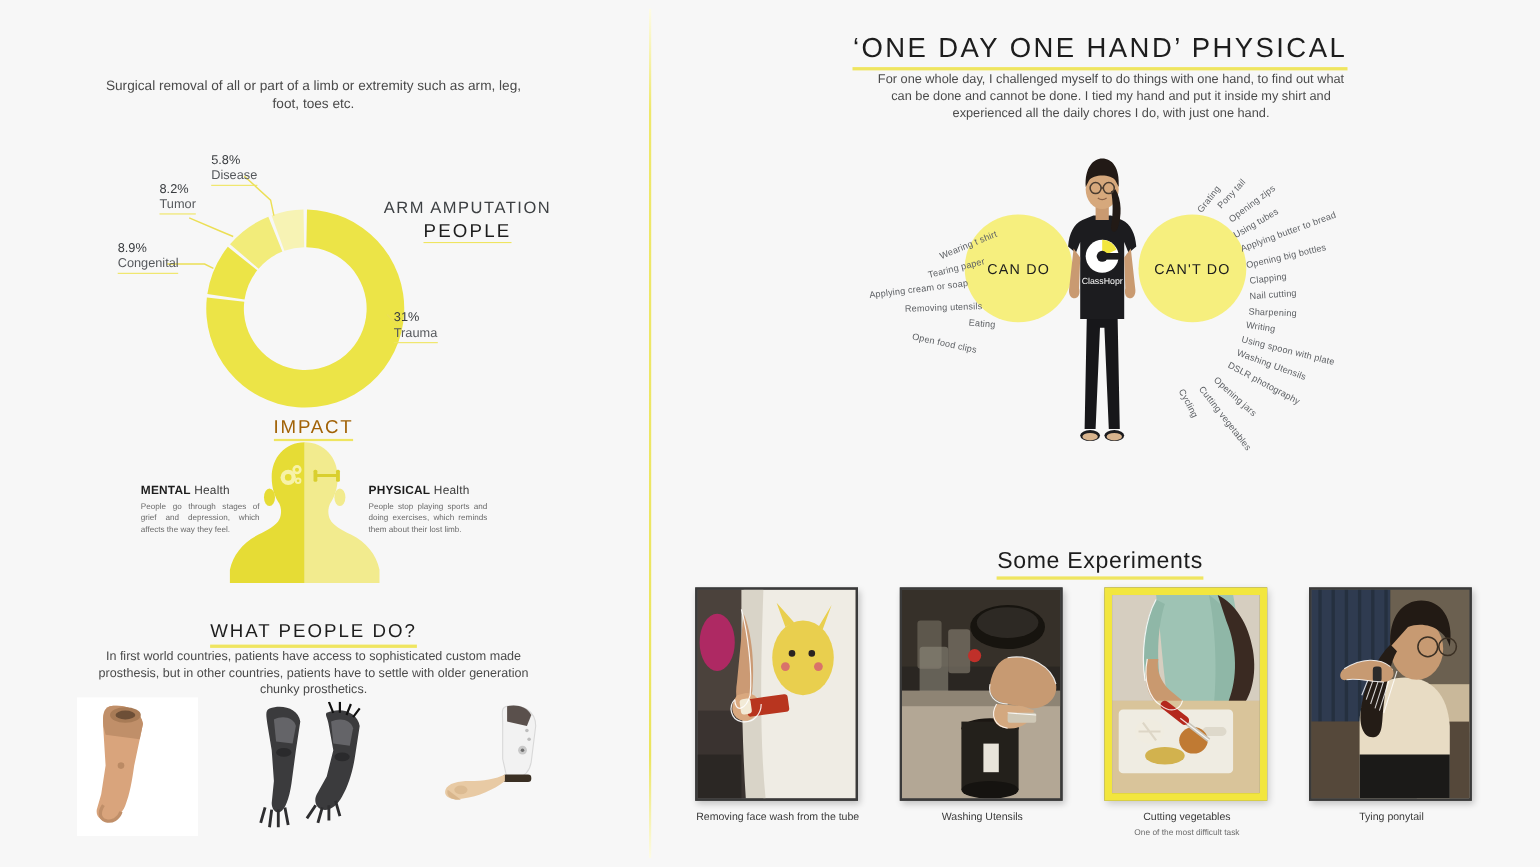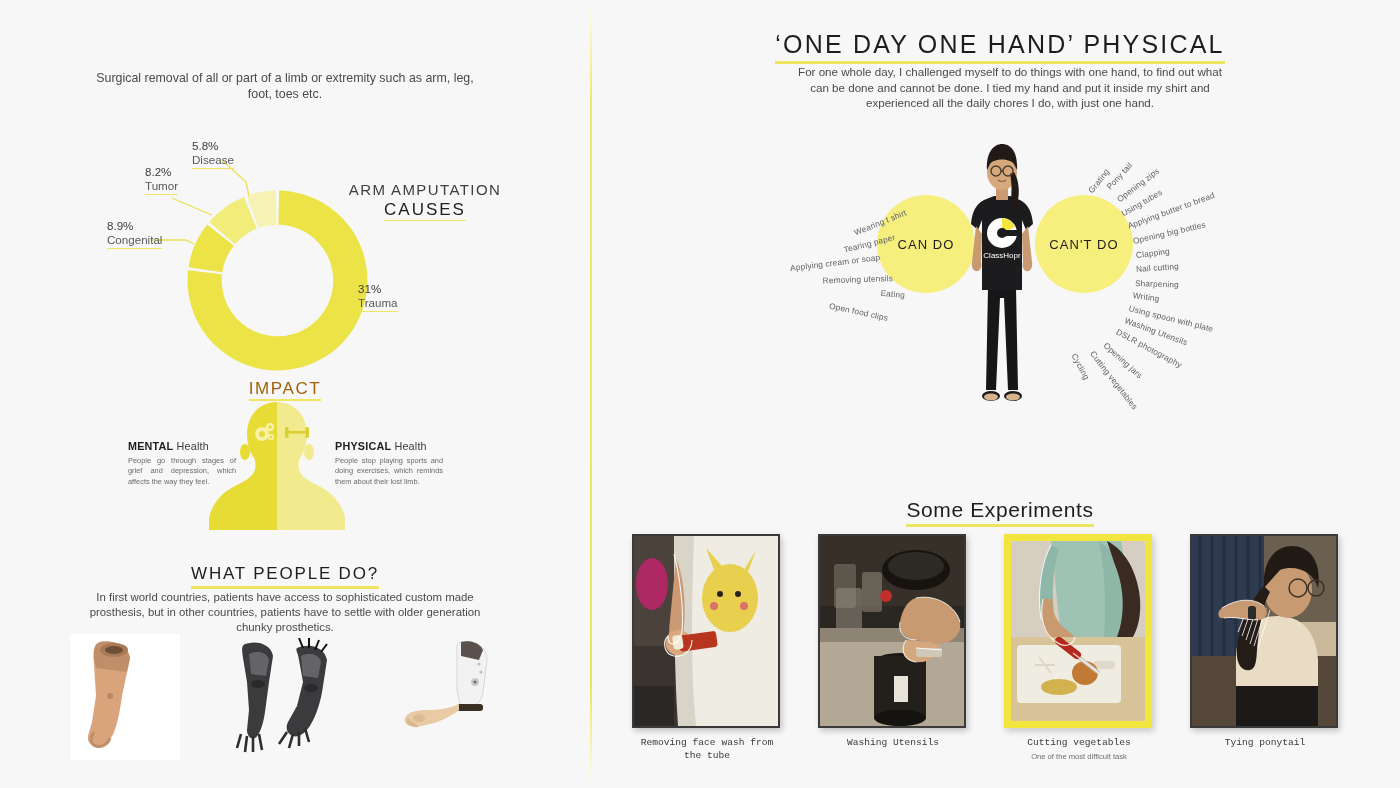--- a/index.html
+++ b/index.html
@@ -99,21 +99,21 @@
   .exp-title .h-title { font-size: 21px; letter-spacing: .6px; font-weight: 400; }
 
   .exp-grid { position: absolute; left: 600px; top: 534px; width: 790px; height: 240px; }
   .exp-cell { position: absolute; width: 150px; }
   .exp-photo {
     position: relative; width: 148px; height: 194px; overflow: hidden;
     border: 2px solid #3a3a3a; background: #555;
     box-shadow: 2px 3px 6px rgba(0,0,0,.22);
   }
   .exp-photo.highlight { border: 7px solid #f2e63e; box-shadow: 2px 3px 7px rgba(0,0,0,.2); }
-  .exp-cap { text-align: center; margin-top: 9px; font-size: 9.6px; line-height: 12.5px; color: #3a3a3a; font-family: Liberation Mono, monospace; }
+  .exp-cap { text-align: center; margin-top: 9px; font-size: 9.6px; line-height: 12.5px; color: #3a3a3a; }
   .exp-sub { text-align: center; font-size: 7.6px; color: #6e6e6e; margin-top: 2px; }
 </style>
 </head>
 <body>
 
 <div id="page">
 
   <div class="divider"></div>
 
 
@@ -154,21 +154,21 @@
     <div>Congenital</div>
   </div>
 
   <div class="pielabel under" style="left:358px; top:282px;">
     <div><span class="pct">31%</span></div>
     <div>Trauma</div>
   </div>
 
   <div class="causes-title">
     <div>ARM AMPUTATION</div>
-    <div class="big"><span style="border-bottom:1.6px solid #efe560;padding-bottom:1px;">CAUSES</span></div>
+    <div class="big"><span style="border-bottom:1.6px solid #efe560;padding-bottom:1px;">PEOPLE</span></div>
   </div>
 
   <div class="impact-title">
     <span>IMPACT</span>
   </div>
 
   <div class="head-wrap">
     <svg width="140" height="130" viewBox="0 0 140 130">
       <defs>
         <clipPath id="clipL">

